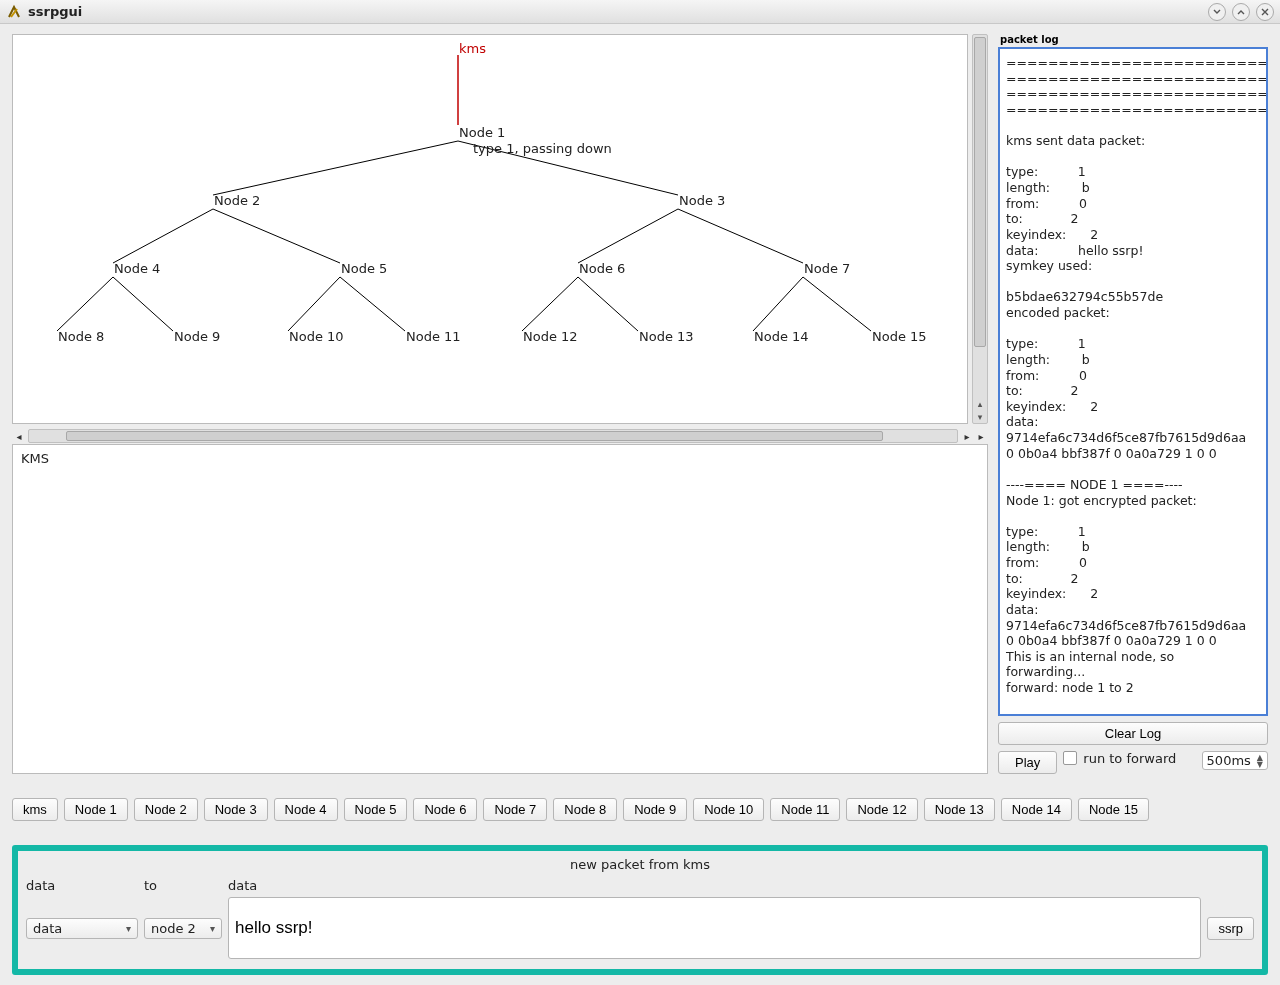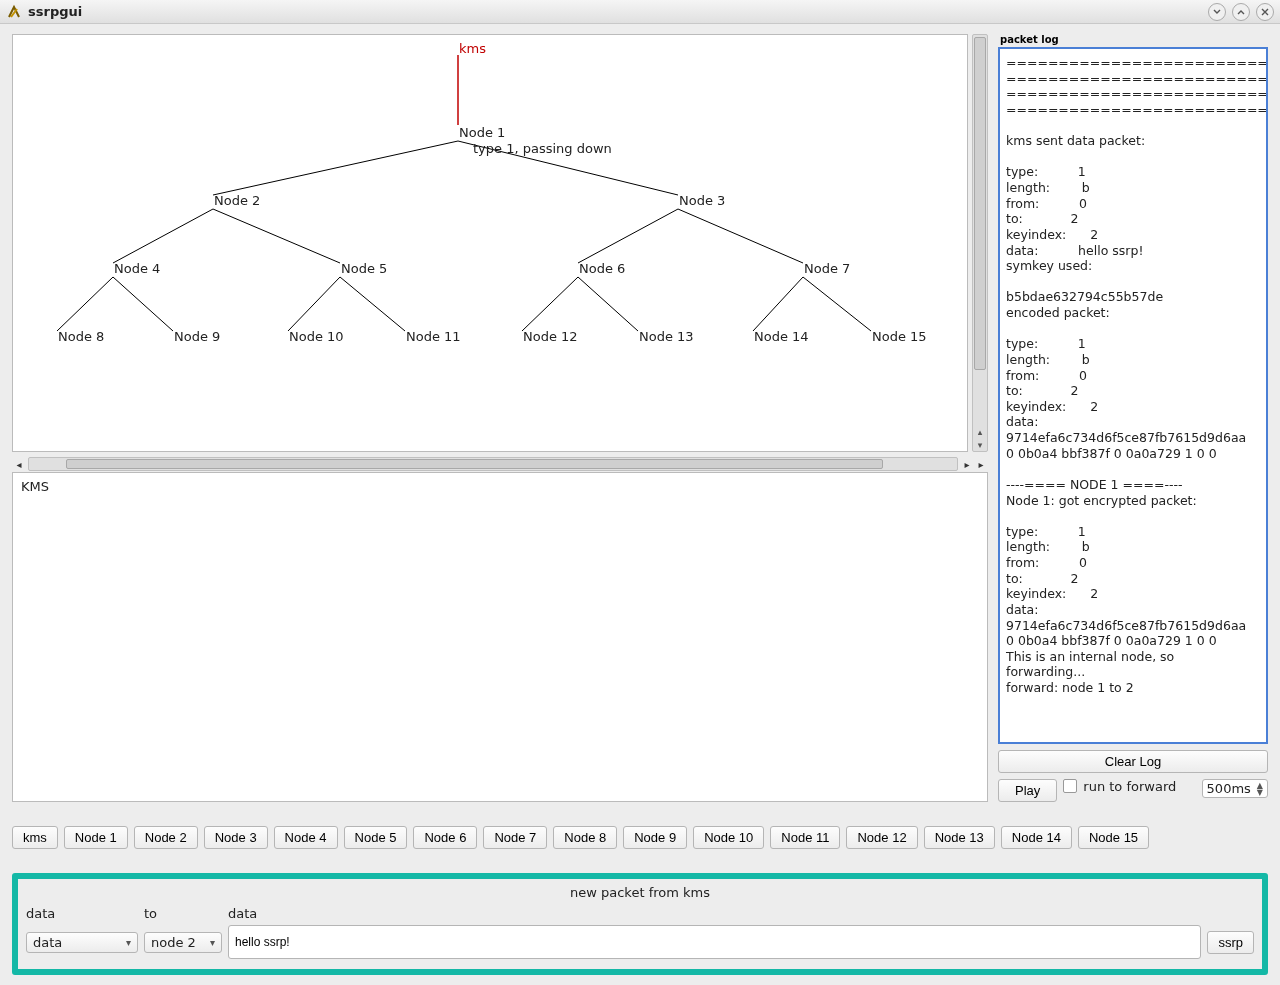--- a/index.html
+++ b/index.html
@@ -47,21 +47,21 @@
   .packet-panel .panel-title { text-align:center; font-size:13px; margin-bottom:6px; }
   .form-row-labels { display:flex; gap:0; font-size:13px; margin-bottom:4px; }
   .form-row-labels > div:nth-child(1){ width:118px; }
   .form-row-labels > div:nth-child(2){ width:84px; }
   .form-row-labels > div:nth-child(3){ flex:1; }
   .form-row { display:flex; gap:6px; align-items:center; }
   .select { display:flex; align-items:center; justify-content:space-between; border:1px solid #b5b5b5; border-radius:3px; background:linear-gradient(#fdfdfd,#ececec); padding:2px 6px; font-size:13px; cursor:pointer; }
   .select.small1 { width:112px; }
   .select.small2 { width:78px; }
   .select .caret { font-size:10px; color:#555; margin-left:6px; }
-  .text-input { flex:1; border:1px solid #b5b5b5; background:#fff; border-radius:3px; padding:9px 6px; font-size:12px; }
+  .text-input { flex:1; border:1px solid #b5b5b5; background:#fff; border-radius:3px; padding:20px 6px; font-size:17px; }
 </style>
 </head>
 <body>
 
 <div class="window">
 
   <div class="titlebar">
     <span class="app-icon">
       <svg width="16" height="16" viewBox="0 0 16 16">
           <path d="M3 13 L8 3 L13 13" stroke="#7a5c00" stroke-width="2" fill="none"></path>

